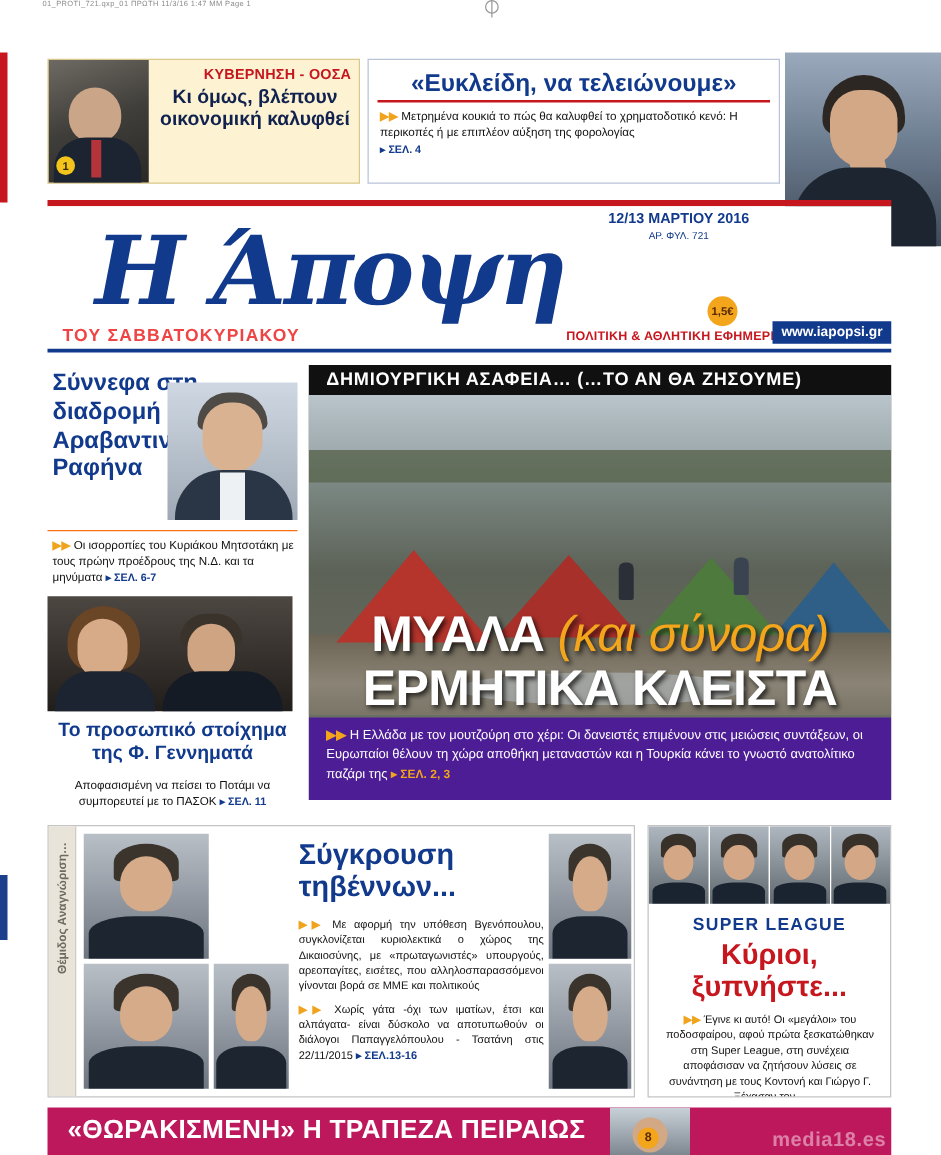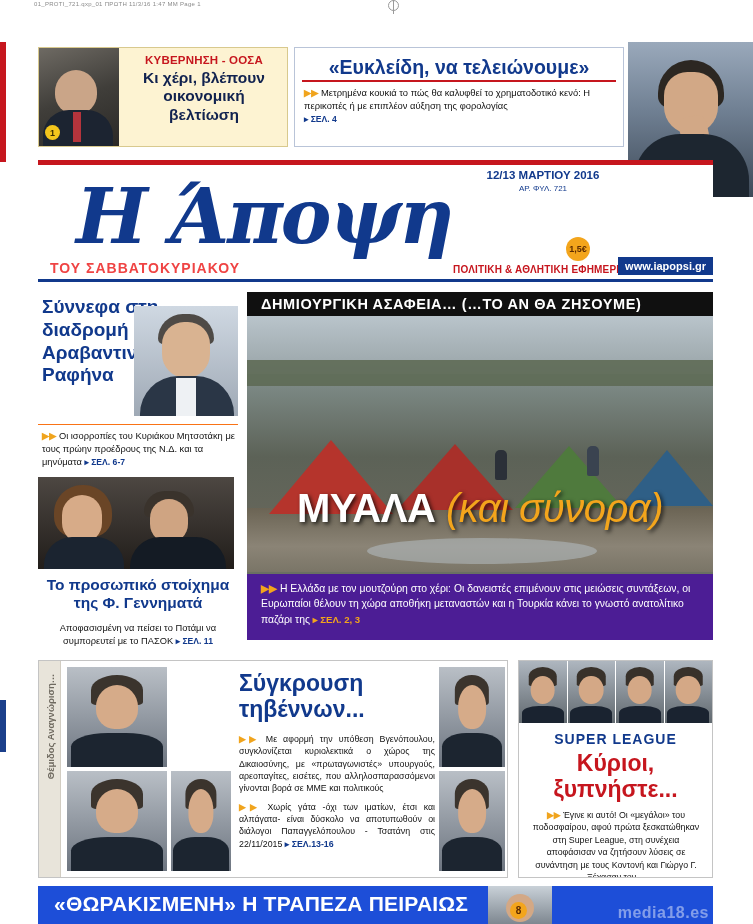--- a/index.html
+++ b/index.html
@@ -97,20 +97,21 @@
     flex: 1;
     padding: 6px 6px 4px 8px;
     text-align: center;
   }
   .teaser-left .kicker {
     color: #c6161e;
     font-weight: bold;
     font-size: 11.5px;
     letter-spacing: .2px;
     margin-bottom: 3px;
+    text-align: right;
   }
   .teaser-left .head {
     color: #11224f;
     font-weight: bold;
     font-size: 15.5px;
     line-height: 1.18;
   }
   .teaser-mid {
     position: absolute;
     left: 256px; top: 0;
@@ -607,21 +608,21 @@
     color: #111;
     text-align: center;
   }
   .rbox-body .arrow { color: #f0a41d; font-weight: bold; }
 
   
   .bottombar {
     position: absolute;
     left: 38px; top: 886px;
     width: 675px; height: 38px;
-    background: #1d4ed8;
+    background: #be185d;
     overflow: hidden;
   }
   .bottombar .bb-text {
     position: absolute;
     left: 16px; top: 6px;
     color: #ffffff;
     font-size: 21px;
     font-weight: bold;
     letter-spacing: .2px;
   }
@@ -674,21 +675,21 @@
 
     <div class="teaser-left">
       <div class="photo">
         <div class="face"></div>
         <div class="body"></div>
         <div class="tie"></div>
         <div class="badge-1">1</div>
       </div>
       <div class="txt">
         <div class="kicker">ΚΥΒΕΡΝΗΣΗ - ΟΟΣΑ</div>
-        <div class="head">Κι χέρι, βλέπουν οικονομική βελτίωση</div>
+        <div class="head">Κι όμως, βλέπουν οικονομική καλυφθεί</div>
       </div>
     </div>
 
     <div class="teaser-mid">
       <div class="quote">«Ευκλείδη, να τελειώνουμε»</div>
       <div class="sub">
         <span class="arrow">▶▶</span>
         <span>Μετρημένα κουκιά το πώς θα καλυφθεί το χρηματοδοτικό κενό: Η περικοπές ή με επιπλέον αύξηση της φορολογίας</span>
         <div class="page-ref">▸ ΣΕΛ. 4</div>
       </div>
@@ -755,20 +756,21 @@
       <div class="tent red2"></div>
       <div class="tent green"></div>
       <div class="tent blue"></div>
       <div class="person p1"></div>
       <div class="person p2"></div>
     </div>
     <div class="lead-title">
       <div class="l1">
         <span>ΜΥΑΛΑ </span><em>(και σύνορα)</em>
       </div>
+      <div class="l2">ΕΡΜΗΤΙΚΑ ΚΛΕΙΣΤΑ</div>
     </div>
     <div class="lead-deck">
       <span class="arrow">▶▶</span>
       <span>Η Ελλάδα με τον μουτζούρη στο χέρι: Οι δανειστές επιμένουν στις μειώσεις συντάξεων, οι Ευρωπαίοι θέλουν τη χώρα αποθήκη μεταναστών και η Τουρκία κάνει το γνωστό ανατολίτικο παζάρι της</span>
       <span class="ref">▸ ΣΕΛ. 2, 3</span>
     </div>
   </div>
 
   <div class="mid">
     <div class="side-tab">

